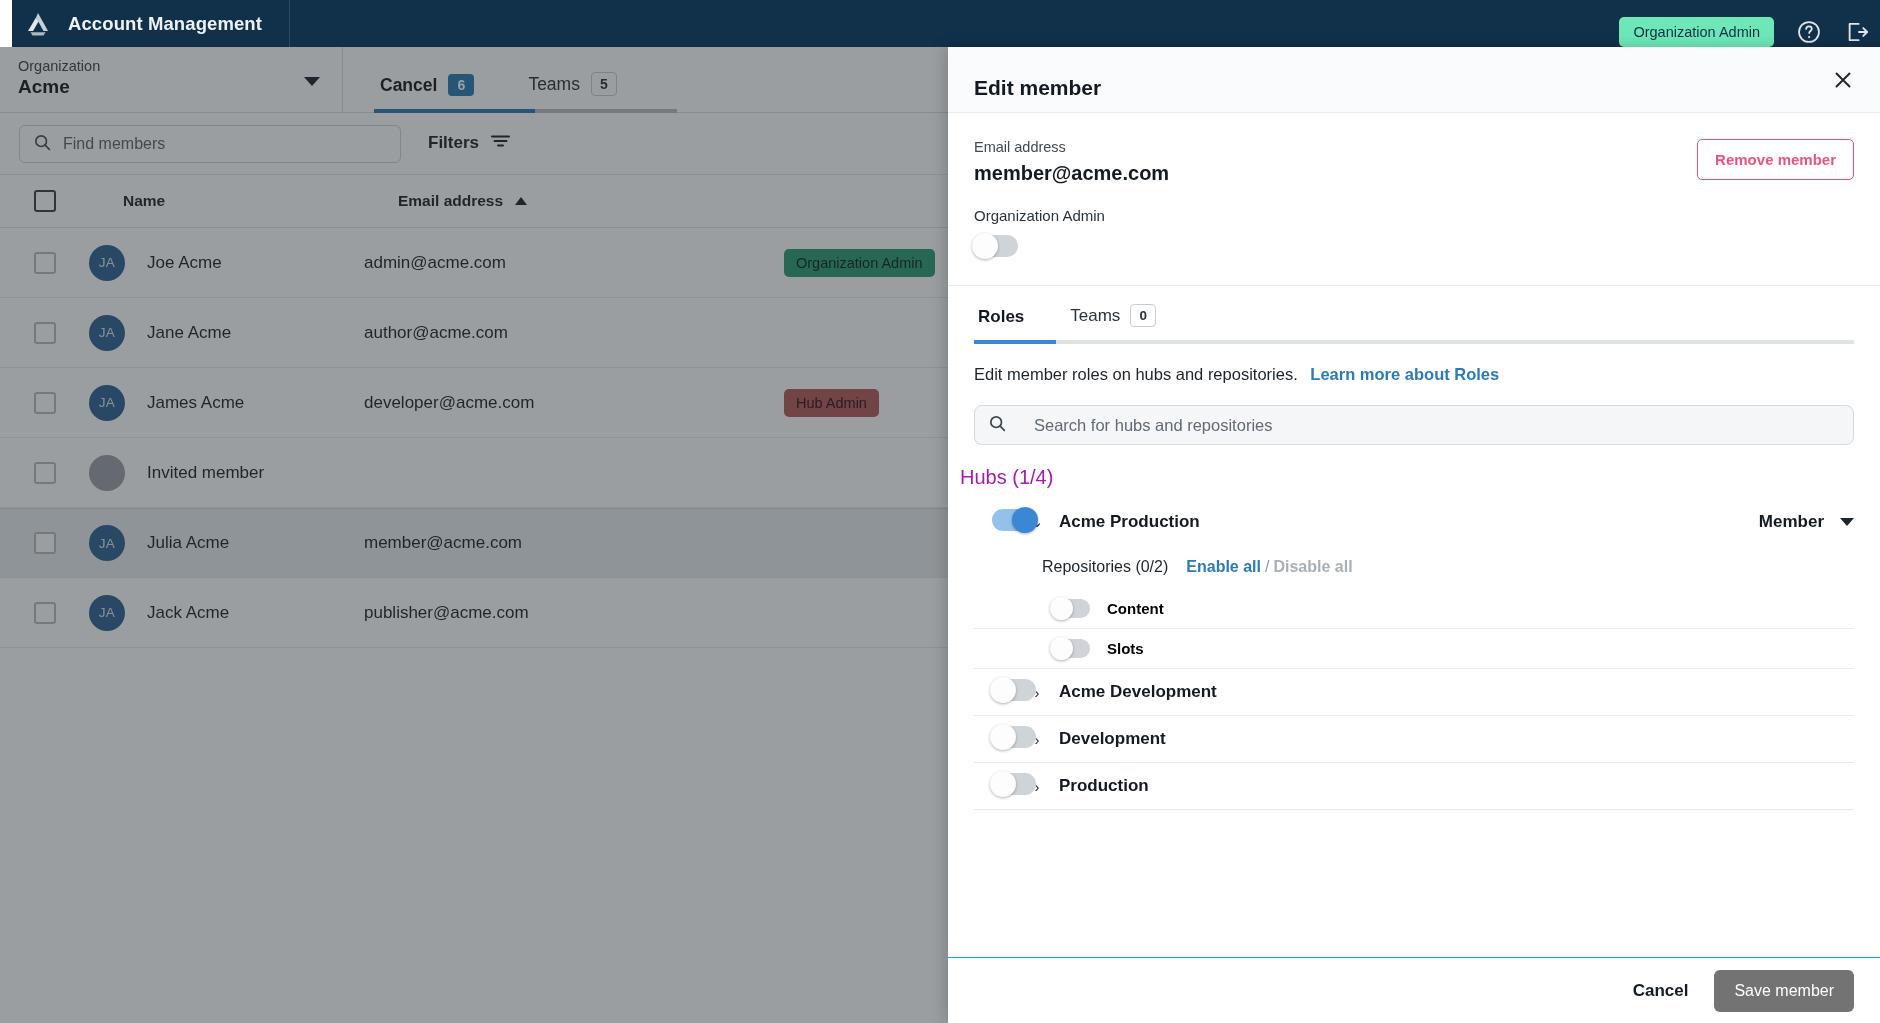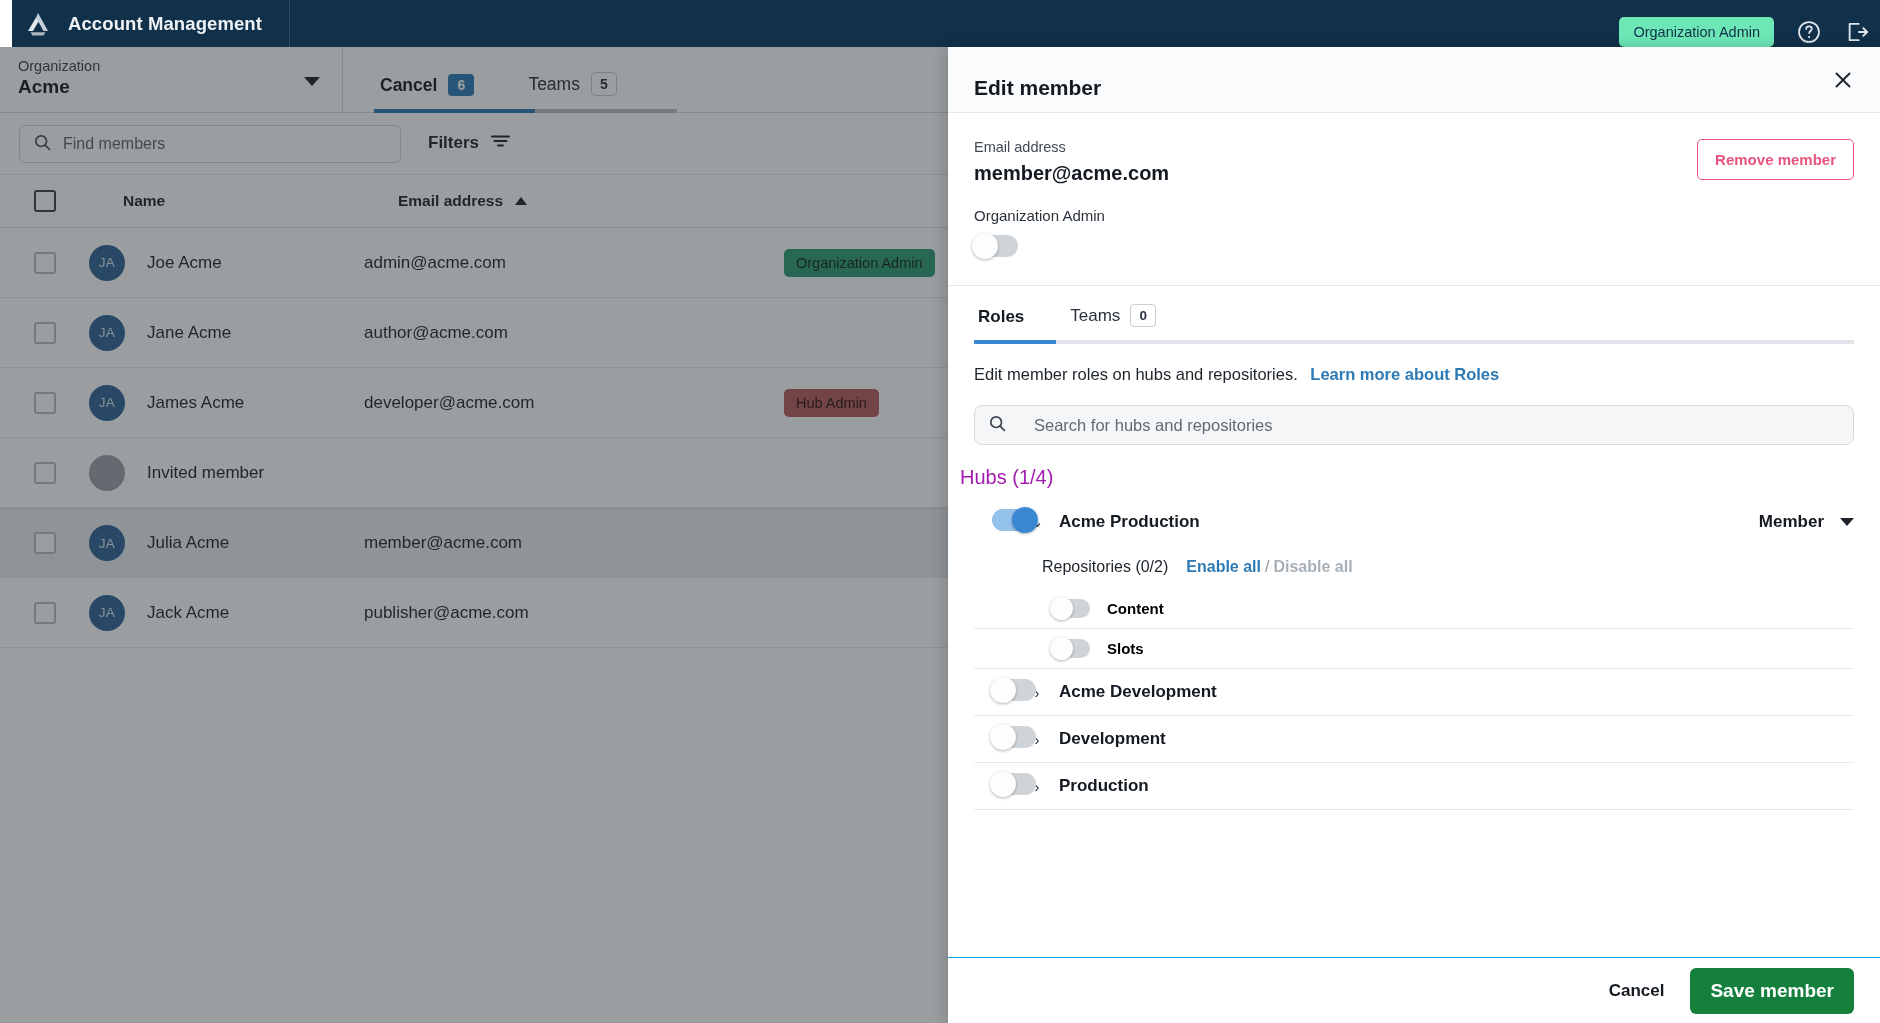--- a/index.html
+++ b/index.html
@@ -223,21 +223,21 @@
 
   .drawer-foot {
     height: 66px; border-top: 1px solid #0ea5e9; display: flex; align-items: center;
     justify-content: flex-end; gap: 26px; padding-right: 26px; flex: none; background: #fff;
   }
   .btn-cancel {
     background: transparent; border: 0; font-size: 17px; font-weight: bold; color: #141a21;
     cursor: pointer; font-family: "Liberation Sans", sans-serif;
   }
   .btn-save {
-    background: #15803d; border: 0; color: #fff; font-size: 19px; font-weight: bold;
+    background: #737373; border: 0; color: #fff; font-size: 16px; font-weight: normal;
     padding: 12px 20px; border-radius: 6px; cursor: pointer; font-family: "Liberation Sans", sans-serif;
   }
 </style>
 </head>
 <body>
 
 <div id="root">
 
   <div class="topbar">
     <div class="brand">

